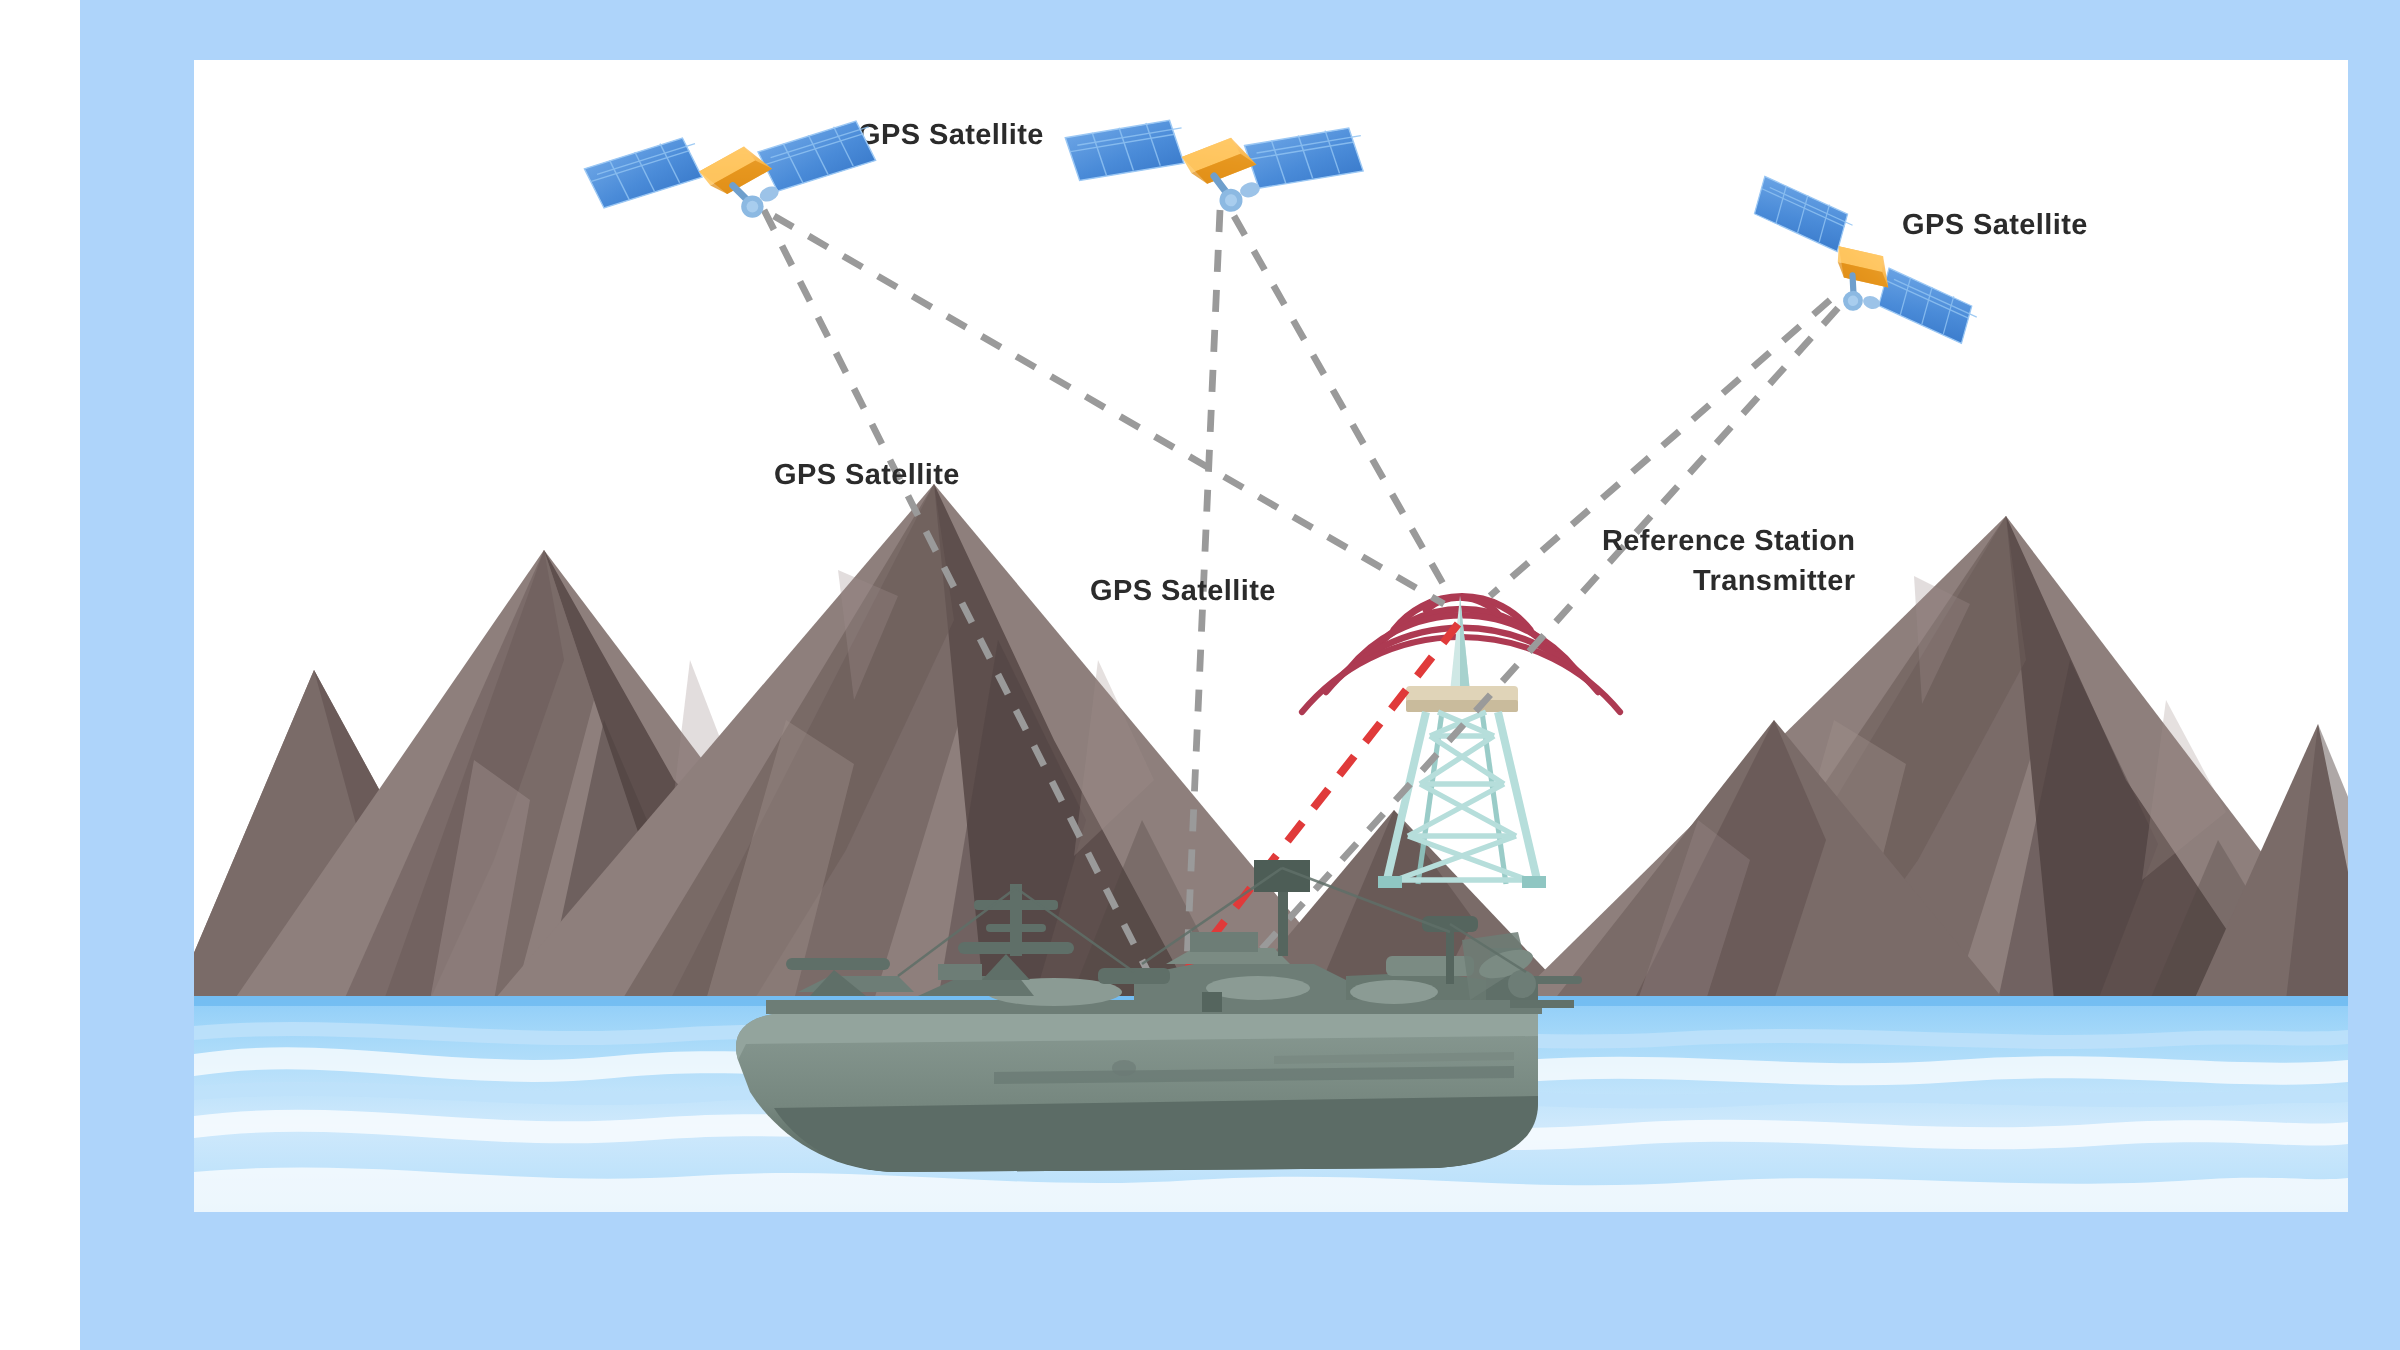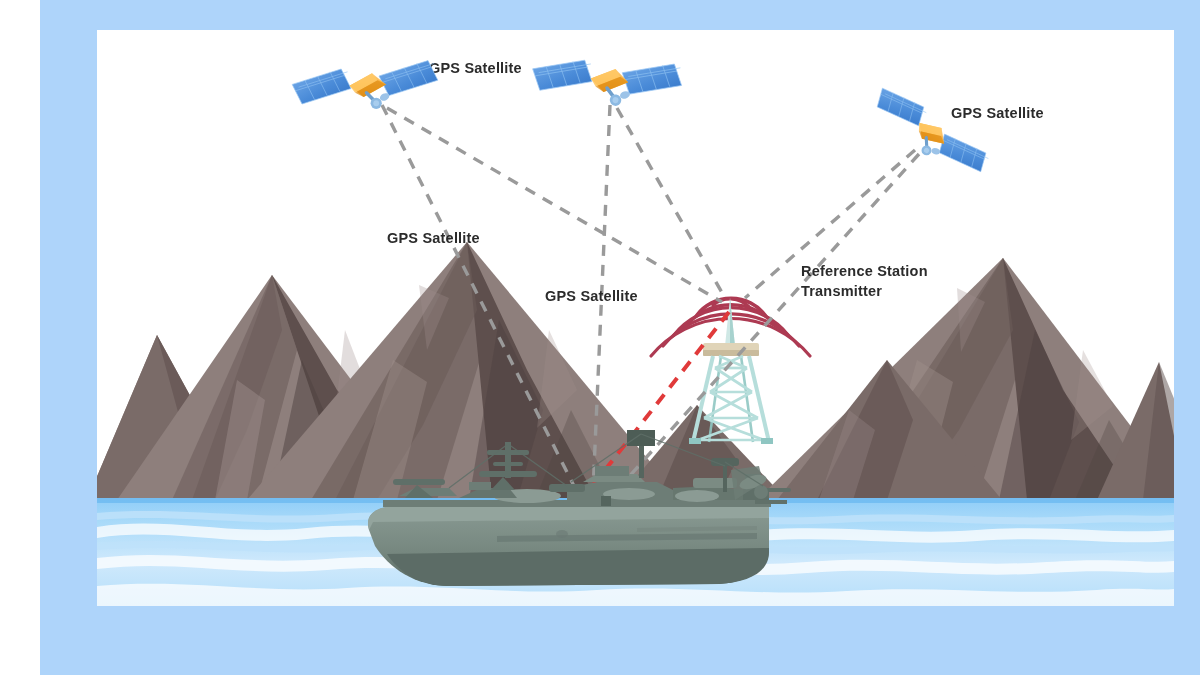--- a/index.html
+++ b/index.html
@@ -26,21 +26,21 @@
     position:absolute;
     font-family:"Liberation Sans", sans-serif;
     font-weight:bold;
     font-size:14.5px;
     color:#2b2b2b;
     letter-spacing:0.2px;
     line-height:1.35;
     white-space:nowrap;
     user-select:none;
   }
-  .label.center{ text-align:left; }
+  .label.center{ text-align:right; }
 </style>
 </head>
 <body>
 
 <div id="frame">
   <div id="scene">
 
     <svg id="art" viewBox="0 0 1077 576" xmlns="http://www.w3.org/2000/svg">
 
       <defs>

